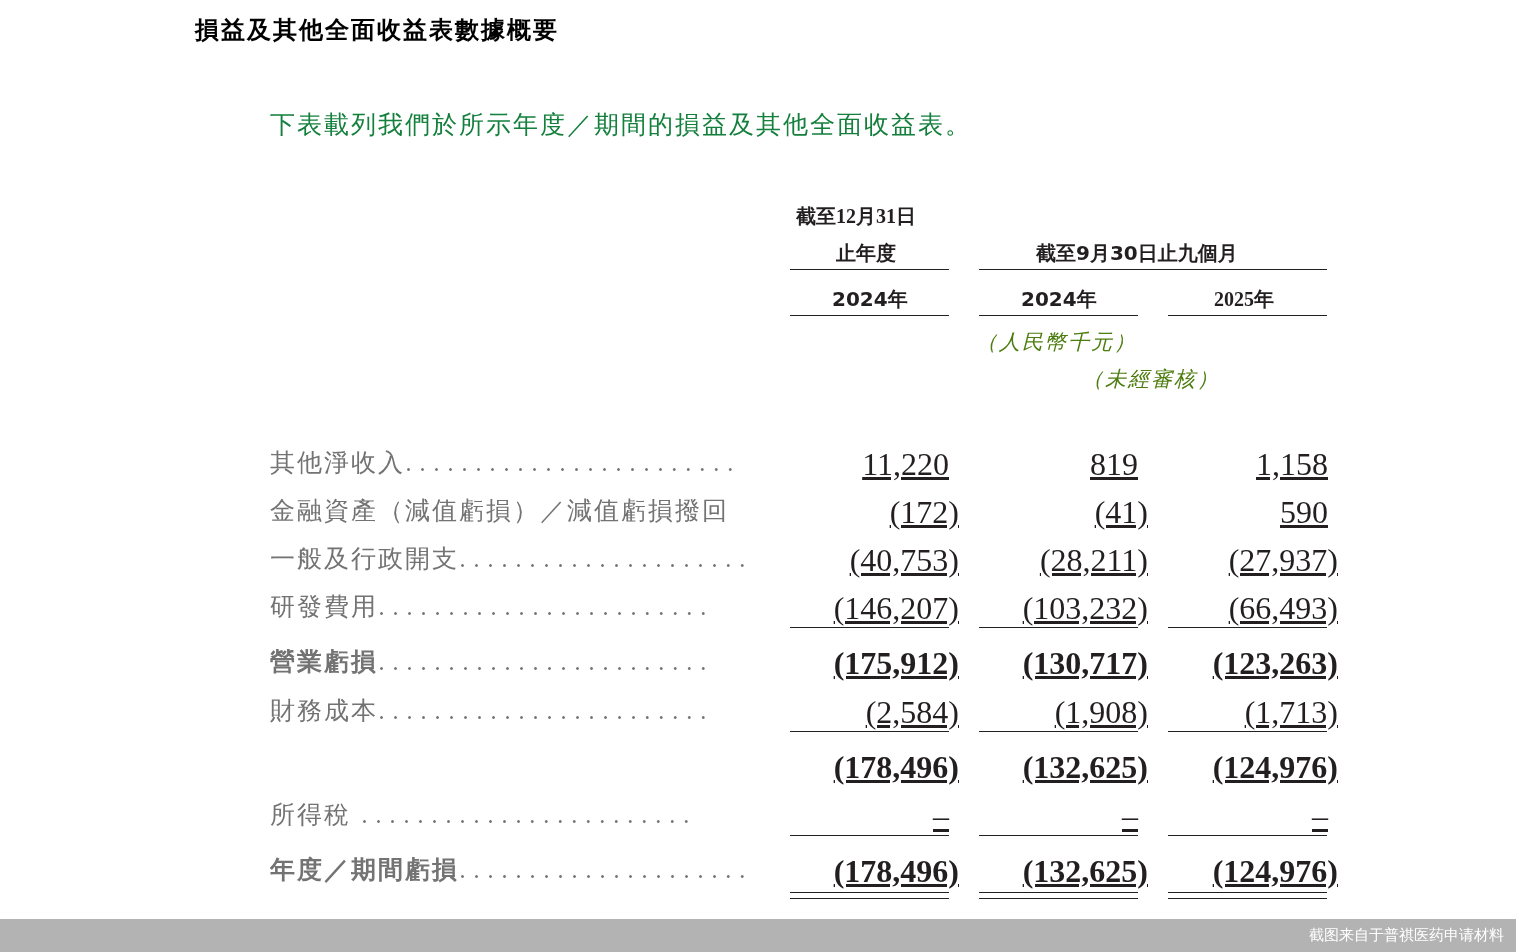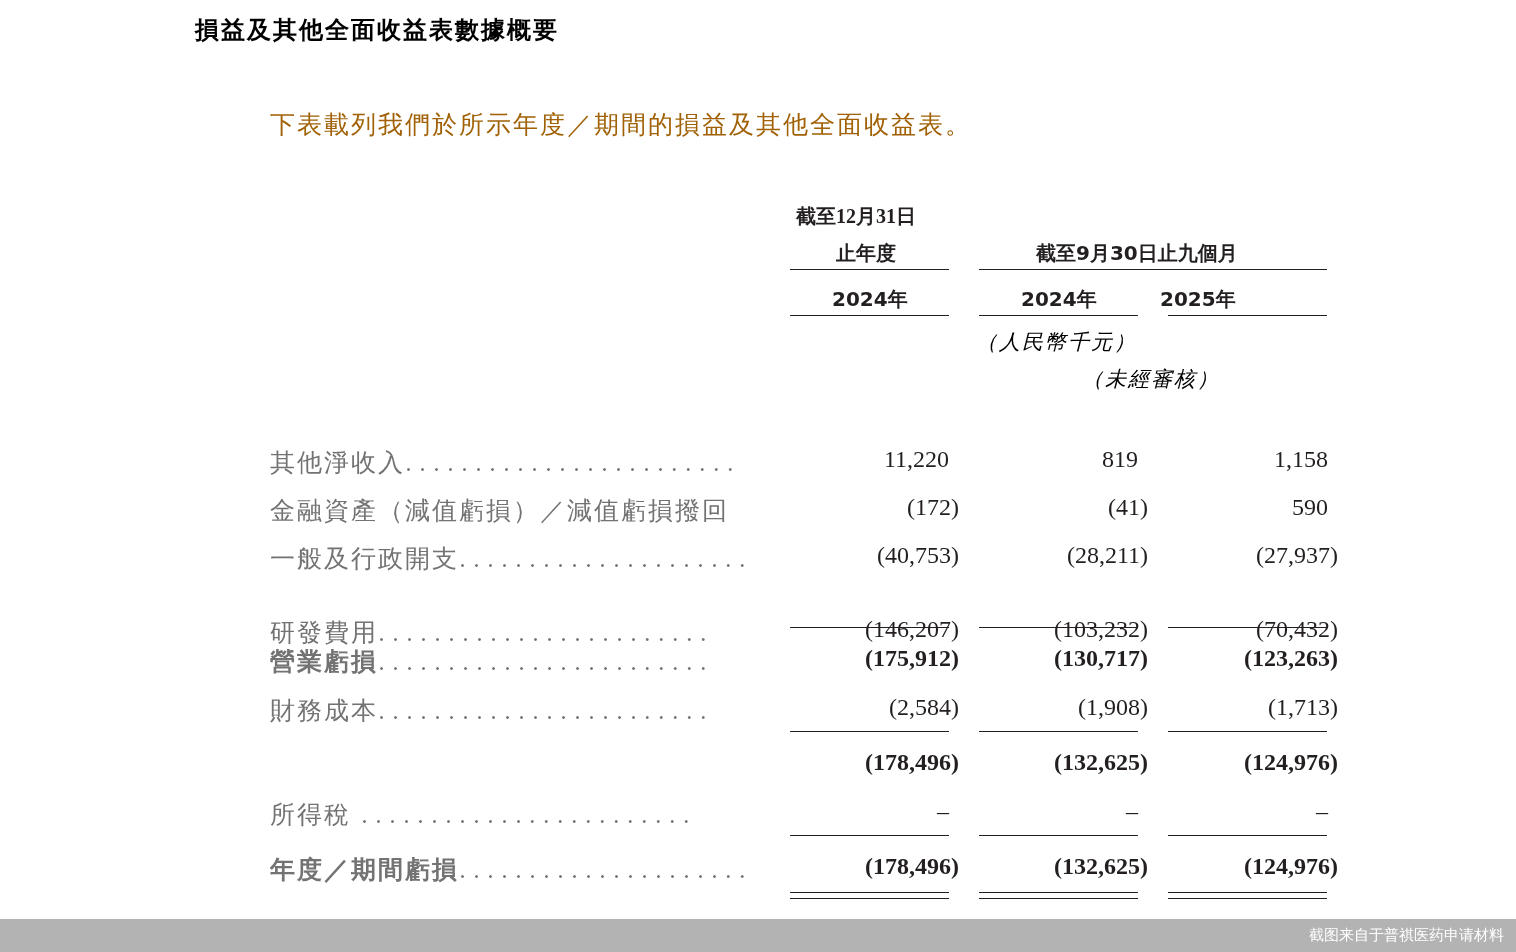--- a/index.html
+++ b/index.html
@@ -8,39 +8,39 @@
       background: #ffffff; color: #231f20;
       font-family: "DejaVu Serif", "Liberation Serif", serif;
     }
     .section-title {
       position: absolute; left: 195px; top: 14px;
       font-family: "DejaVu Sans", "Liberation Sans", sans-serif;
       font-weight: bold; font-size: 24px; letter-spacing: 2px; color: #000000;
     }
     .intro {
       position: absolute; left: 270px; top: 108px;
-      font-size: 25px; letter-spacing: 2px; color: #a16207;
+      font-size: 25px; letter-spacing: 2px; color: #15803d;
     }
     .hdr { position: absolute; font-size: 20px; color: #231f20; white-space: nowrap; }
     .hdr.bold { font-weight: bold; font-family: "DejaVu Sans", "Liberation Sans", sans-serif; }
     .rule { position: absolute; height: 0; border-top: 1.5px solid #231f20; }
-    .unit { position: absolute; font-style: italic; font-size: 21px; color: #000000; letter-spacing: 2px; }
+    .unit { position: absolute; font-style: italic; font-size: 21px; color: #4d7c0f; letter-spacing: 2px; }
 
     .row { position: absolute; left: 270px; width: 1080px; height: 40px; }
     .row .label {
       position: absolute; left: 0; top: 0; width: 484px; height: 40px;
       font-size: 25px; letter-spacing: 2px; white-space: nowrap; overflow: hidden;
       color: #737373;
     }
     .row .label .dots { letter-spacing: 7px; font-size: 22px; }
     .row.bold .label .txt { font-weight: bold; font-family: "DejaVu Sans", "Liberation Sans", sans-serif; }
     .row .val {
       position: absolute; top: 0; height: 40px;
-      font-family: "Liberation Serif", serif; font-size: 24px; color: #231f20;
-      white-space: nowrap; text-align: right;
+      font-family: "Liberation Serif", serif; font-size: 32px; color: #231f20;
+      white-space: nowrap; text-align: right; text-decoration: underline;
     }
     .row.bold .val { font-weight: bold; }
     .v1 { left: 500px; width: 189px; }
     .v2 { left: 690px; width: 188px; }
     .v3 { left: 880px; width: 188px; }
     .pad { display: inline-block; width: 10px; }
 
     .footer-bar {
       position: absolute; left: 0; top: 919px; width: 1516px; height: 33px;
       background: #b3b3b3;
@@ -59,21 +59,21 @@
 
 <div>
   <div class="hdr bold" style="left:796px; top:203px;font-family:Liberation Serif, serif;">截至12月31日</div>
   <div class="hdr bold" style="left:836px; top:240px;">止年度</div>
   <div class="hdr bold" style="left:1036px; top:240px;">截至9月30日止九個月</div>
   <div class="rule" style="left:790px; top:269px; width:159px;"></div>
   <div class="rule" style="left:979px; top:269px; width:348px;"></div>
 
   <div class="hdr bold" style="left:832px; top:286px;">2024年</div>
   <div class="hdr bold" style="left:1021px; top:286px;">2024年</div>
-  <div class="hdr bold" style="left:1160px; top:286px;">2025年</div>
+  <div class="hdr bold" style="left:1214px; top:286px;font-family:Liberation Serif, serif;">2025年</div>
   <div class="rule" style="left:790px; top:315px; width:159px;"></div>
   <div class="rule" style="left:979px; top:315px; width:159px;"></div>
   <div class="rule" style="left:1168px; top:315px; width:159px;"></div>
 
   <div class="unit" style="left:976px; top:328px;">（人民幣千元）</div>
   <div class="unit" style="left:1082px; top:365px;">（未經審核）</div>
 </div>
 
 <div>
   <div class="row" style="top:446px;">
@@ -90,25 +90,25 @@
     <div class="val v3"><span>590</span><span class="pad"></span></div>
   </div>
 
   <div class="row" style="top:542px;">
     <div class="label"><span class="txt">一般及行政開支</span><span class="dots">........................</span></div>
     <div class="val v1"><span>(40,753)</span></div>
     <div class="val v2"><span>(28,211)</span></div>
     <div class="val v3"><span>(27,937)</span></div>
   </div>
 
-  <div class="row" style="top:616px;">
+  <div class="row" style="top:590px;">
     <div class="label"><span class="txt">研發費用</span><span class="dots">........................</span></div>
     <div class="val v1"><span>(146,207)</span></div>
     <div class="val v2"><span>(103,232)</span></div>
-    <div class="val v3"><span>(70,432)</span></div>
+    <div class="val v3"><span>(66,493)</span></div>
   </div>
   <div class="rule" style="left:790px; top:627px; width:159px;"></div>
   <div class="rule" style="left:979px; top:627px; width:159px;"></div>
   <div class="rule" style="left:1168px; top:627px; width:159px;"></div>
 
   <div class="row bold" style="top:645px;">
     <div class="label"><span class="txt">營業虧損</span><span class="dots">........................</span></div>
     <div class="val v1"><span>(175,912)</span></div>
     <div class="val v2"><span>(130,717)</span></div>
     <div class="val v3"><span>(123,263)</span></div>

